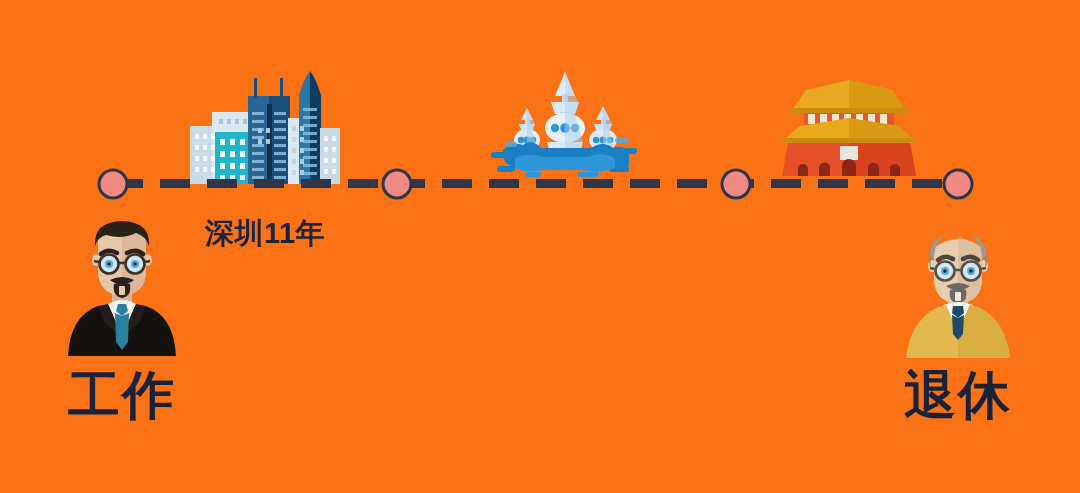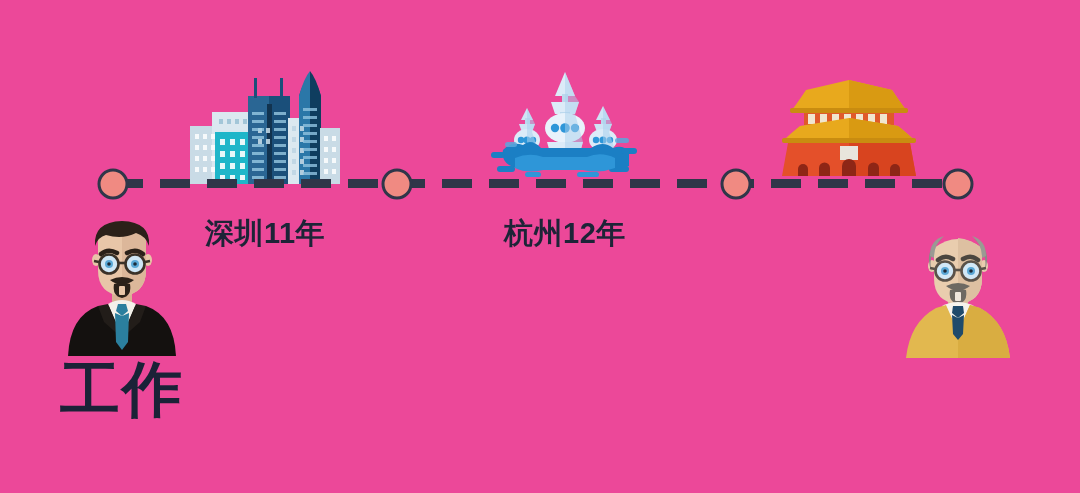--- a/index.html
+++ b/index.html
@@ -7,21 +7,21 @@
     padding: 0;
     background: #ffffff;
   }
   body {
     font-family: "Liberation Sans", "DejaVu Sans", sans-serif;
   }
   #stage {
     position: relative;
     width: 1080px;
     height: 493px;
-    background: #ec4899;
+    background: #f97316;
     overflow: hidden;
   }
 
   
   .timeline-line {
     position: absolute;
     left: 113px;
     top: 179px;
     width: 845px;
     height: 9px;
@@ -55,21 +55,21 @@
     color: #1d2437;
     letter-spacing: 0.5px;
     white-space: nowrap;
   }
 
   
   .end-label {
     position: absolute;
     bottom: 62px;
     transform: translateX(-50%);
-    font-size: 60px;
+    font-size: 52px;
     font-weight: bold;
     color: #1b2237;
     letter-spacing: 2px;
     white-space: nowrap;
   }
 
   
   .city-icon {
     position: absolute;
     transform: translateX(-50%);
@@ -305,21 +305,20 @@
   </div>
 
   <div class="timeline-line"></div>
 
   <div class="node" style="left:113px;"></div>
   <div class="node" style="left:397px;"></div>
   <div class="node" style="left:736px;"></div>
   <div class="node" style="left:958px;"></div>
 
   <div class="seg-label" style="left:265px;">深圳11年</div>
-  <div class="seg-label" style="left:565px;">杭州12年</div>
 
   <div class="person" style="left:122px; top:216px;">
     <svg width="128" height="140" viewBox="0 0 128 140">
 
       <rect x="54" y="68" width="20" height="20" fill="#d9b193"></rect>
 
       <ellipse cx="38" cy="44" rx="4" ry="6" fill="#e8c6a8"></ellipse>
       <ellipse cx="90" cy="44" rx="4" ry="6" fill="#e8c6a8"></ellipse>
 
       <path d="M40 20 q24 -14 48 0 l0 34 q0 24 -24 26 q-24 -2 -24 -26 Z" fill="#e8c6a8"></path>
@@ -394,14 +393,15 @@
       <path d="M48 84 L64 112 L80 84 q-8 -4 -16 -4 q-8 0 -16 4 Z" fill="#f6f3ec"></path>
 
       <path d="M12 136 q4 -36 30 -50 l10 -3 L64 110 L76 83 l10 3 q26 14 30 50 Z" fill="#e2b84f"></path>
       <path d="M64 110 L76 83 l10 3 q26 14 30 50 L64 136 Z" fill="#d9ad41"></path>
 
       <path d="M59 84 L69 84 L70 91 L64 96 L58 91 Z" fill="#1f4b6b"></path>
       <path d="M64 96 L70 93 L69 112 L64 118 L59 112 L58 93 Z" fill="#1f4b6b"></path>
     </svg>
   </div>
 
+  <div class="end-label" style="left:958px;">退休</div>
 
 </div>
 
 </body></html>

